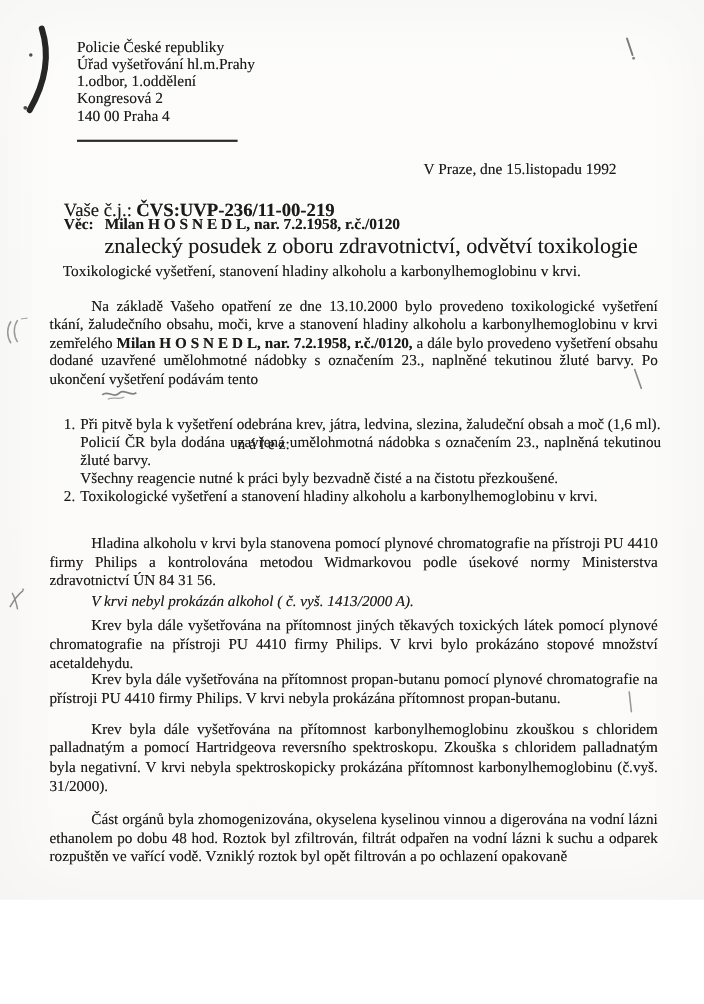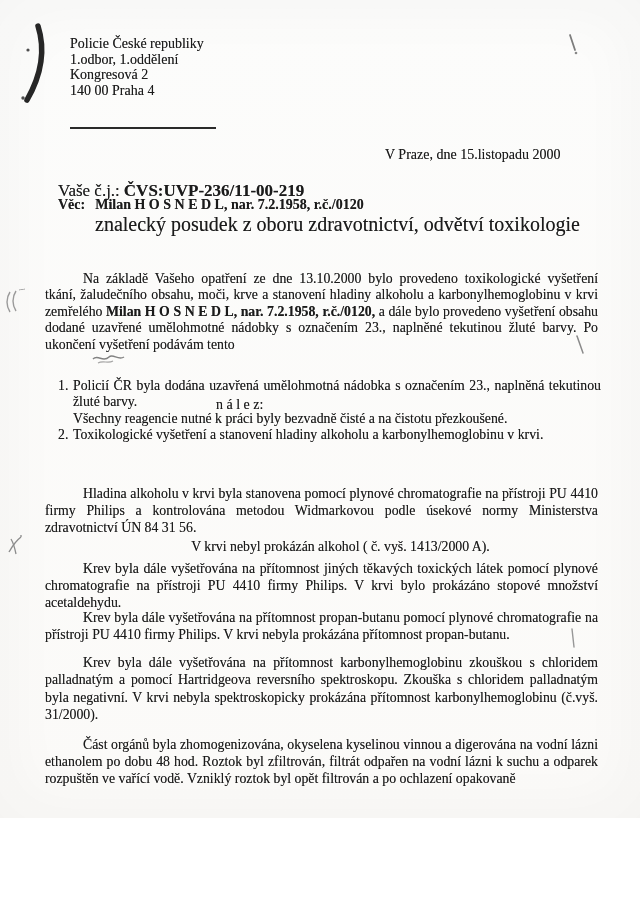--- a/index.html
+++ b/index.html
@@ -22,21 +22,21 @@
   .subjline { position: absolute; left: 58px; top: 197px; font-size: 14px; font-weight: bold; }
   .subjline .val { margin-left: 10px; }
   .subjdetail { position: absolute; left: 95px; top: 213px; font-size: 20px; }
   .titleline { position: absolute; left: 57px; top: 240px; font-size: 14px; }
   .para {
     position: absolute; left: 45px; width: 553px;
     font-size: 13.8px; line-height: 16.4px;
     text-align: justify; margin: 0;
   }
   .indent { text-indent: 38px; }
-  .nojust { text-align: center; }
+  .nojust { text-align: left; font-style: italic; }
   .heading { position: absolute; left: 216px; top: 364px; font-size: 14px; margin-top: 33px; }
   .findings { position: absolute; left: 45px; top: 378px; width: 556px; font-size: 13.8px; line-height: 16.3px; }
   .fitem { position: relative; }
   .fitem .num { position: absolute; left: 13px; top: 0; }
   .fitem .ftext { padding-left: 28px; text-align: justify; }
   .fitem .ftext.last-short { text-align: left; }
   .mark { position: absolute; pointer-events: none; }
   .handnum {
     position: absolute; left: 551px; top: 840px;
     font-size: 19px; font-style: italic; color: #a9a9a9;
@@ -81,47 +81,50 @@
     <path d="M5 2 L 7 20" stroke="#979797" stroke-width="1.4" fill="none" stroke-linecap="round"></path>
   </svg>
 
   <svg class="mark" style="left:90px; top:351px;" width="40" height="16">
     <path d="M3 8 C 8 3, 13 12, 19 6 C 23 2, 28 10, 34 6" stroke="#5a5a5a" stroke-width="1.5" fill="none" opacity="0.75"></path>
     <path d="M8 12 C 13 9, 18 13, 23 10" stroke="#6a6a6a" stroke-width="1.1" fill="none" opacity="0.6"></path>
   </svg>
 
   <div class="hdr txt">
     <div>Policie České republiky</div>
+    <div>Úřad vyšetřování hl.m.Prahy</div>
     <div>1.odbor, 1.oddělení</div>
     <div>Kongresová 2</div>
     <div>140 00  Praha 4</div>
   </div>
   <div class="hdr-underline"></div>
 
-  <div class="dateline txt">V Praze, dne 15.listopadu 2000</div>
+  <div class="dateline txt">V Praze, dne 15.listopadu 1992</div>
 
   <div class="refline txt">
     <span>Vaše č.j.:</span><span class="val">ČVS:UVP-236/11-00-219</span>
   </div>
 
   <div class="subjline txt">
     <span>Věc:</span><span class="val">Milan  H O S N E D L, nar. 7.2.1958, r.č./0120</span>
   </div>
   <div class="subjdetail txt">znalecký posudek z oboru zdravotnictví, odvětví toxikologie</div>
 
+  <div class="titleline txt">Toxikologické vyšetření, stanovení hladiny alkoholu a karbonylhemoglobinu v krvi.</div>
 
   <p class="para indent txt" style="top:271px;">
     <span>Na základě Vašeho opatření ze dne 13.10.2000 bylo provedeno toxikologické vyšetření tkání, žaludečního obsahu, moči, krve a stanovení hladiny alkoholu a karbonylhemoglobinu v krvi zemřelého </span><b>Milan  H O S N E D L, nar. 7.2.1958, r.č./0120,</b><span> a dále bylo provedeno vyšetření obsahu dodané uzavřené umělohmotné nádobky s označením 23., naplněné tekutinou žluté barvy. Po ukončení vyšetření podávám tento</span>
   </p>
 
   <div class="heading txt">n á l e z:</div>
 
   <div class="findings txt">
     <div class="fitem">
       <span class="num">1.</span>
+      <div class="ftext">Při pitvě byla k vyšetření odebrána krev, játra, ledvina, slezina, žaludeční obsah a moč (1,6 ml).</div>
       <div class="ftext">Policií ČR byla dodána uzavřená umělohmotná nádobka s označením 23., naplněná tekutinou žluté barvy.</div>
       <div class="ftext last-short">Všechny reagencie nutné k práci byly bezvadně čisté a na čistotu přezkoušené.</div>
     </div>
     <div class="fitem">
       <span class="num">2.</span>
       <div class="ftext last-short">Toxikologické vyšetření a stanovení hladiny alkoholu a karbonylhemoglobinu v krvi.</div>
     </div>
   </div>
 
   <p class="para indent txt" style="top:486px; line-height:16.9px;">Hladina alkoholu v krvi byla stanovena pomocí plynové chromatografie na přístroji PU 4410 firmy Philips a kontrolována metodou Widmarkovou podle úsekové normy Ministerstva zdravotnictví ÚN 84 31 56.</p>

